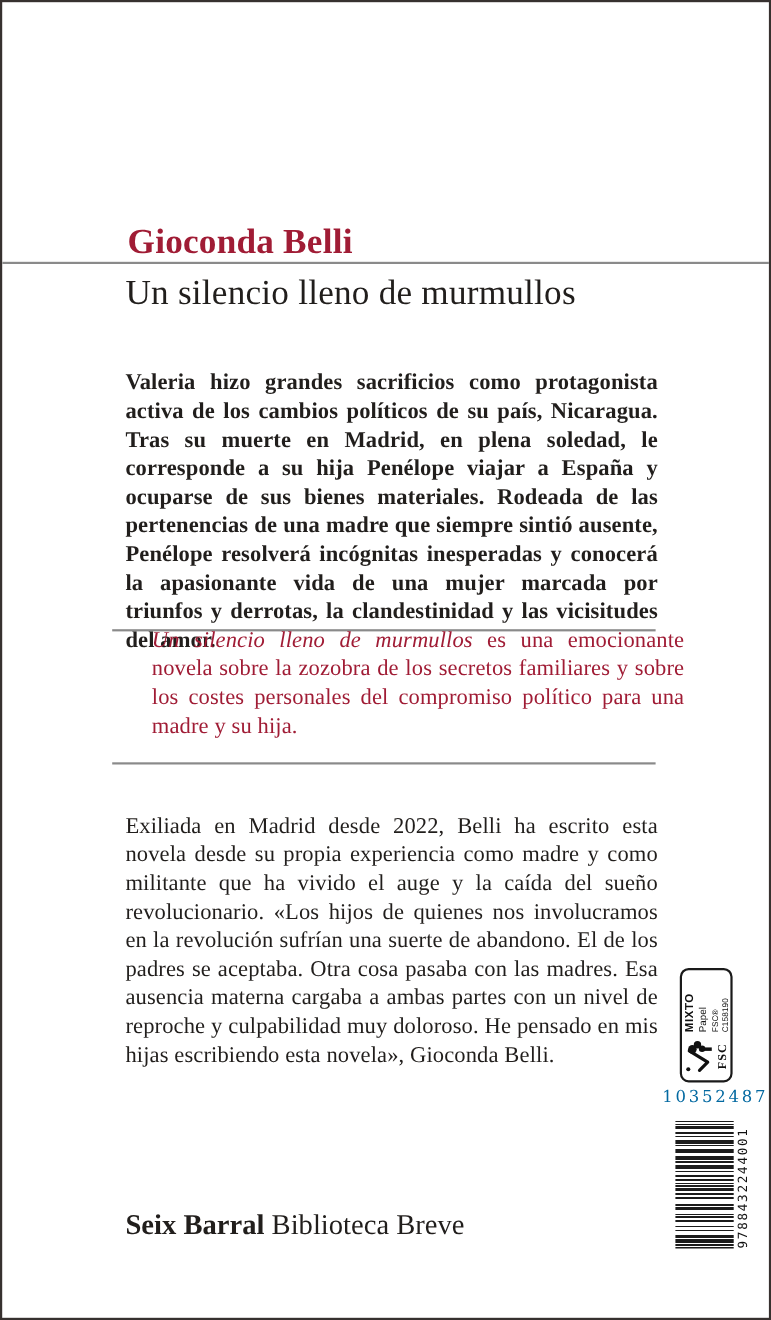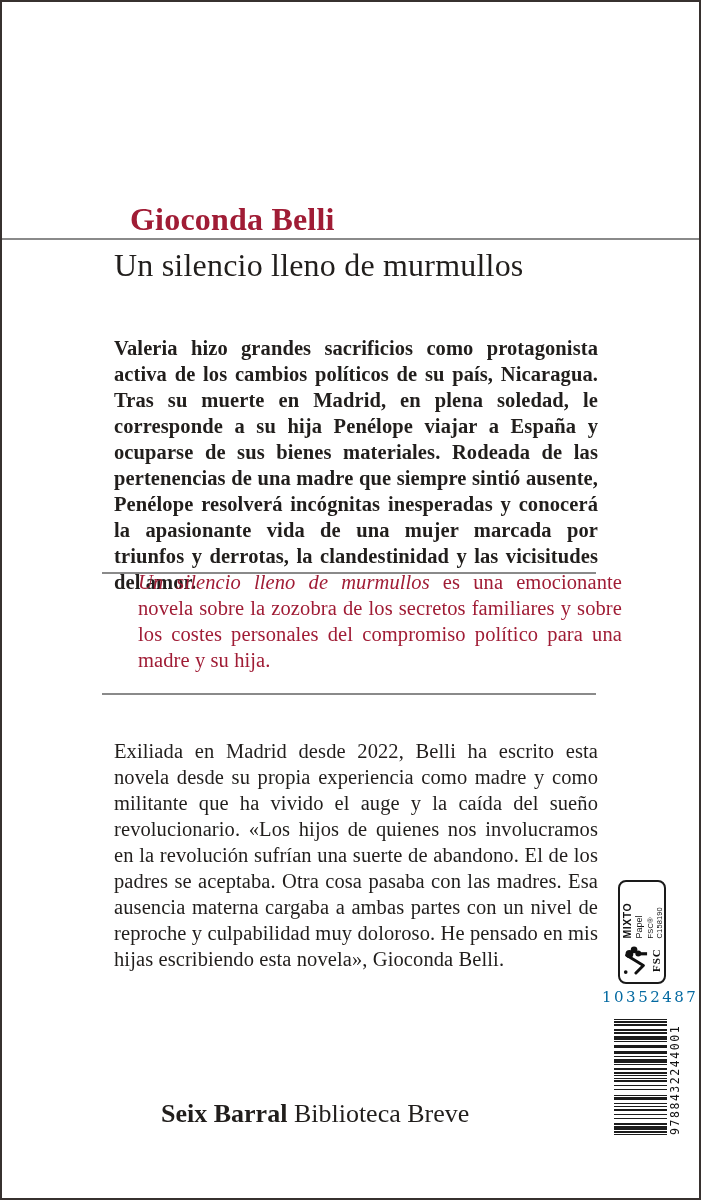--- a/index.html
+++ b/index.html
@@ -14,21 +14,21 @@
     width:701px;height:1200px;
     background:#ffffff;
     box-sizing:border-box;
     border:2px solid var(--frame);
     overflow:hidden;
     font-family:"Liberation Serif", serif;
     color:var(--ink);
   }
   .abs{position:absolute;}
   .author{
-    left:128px;top:198px;
+    left:114px;top:198px;
     font-size:32px;font-weight:bold;
     color:var(--red);
     line-height:38px;
     letter-spacing:.2px;
   }
   .rule-full{
     left:0;top:236px;width:701px;height:2px;
     background:var(--rule);
   }
   .title{
@@ -99,21 +99,20 @@
     font-size:11.5px;letter-spacing:1.55px;
     color:#111;
     margin-top:1px;
     white-space:nowrap;
   }
 
   .publisher{
     left:112px;top:1096px;
     font-size:26px;line-height:32px;
     white-space:nowrap;
-    margin-left:47px;
   }
   .publisher .bold{font-weight:bold;}
 </style>
 </head>
 <body>
 
 <div class="cover">
 
   <div class="abs author">Gioconda Belli</div>
 

